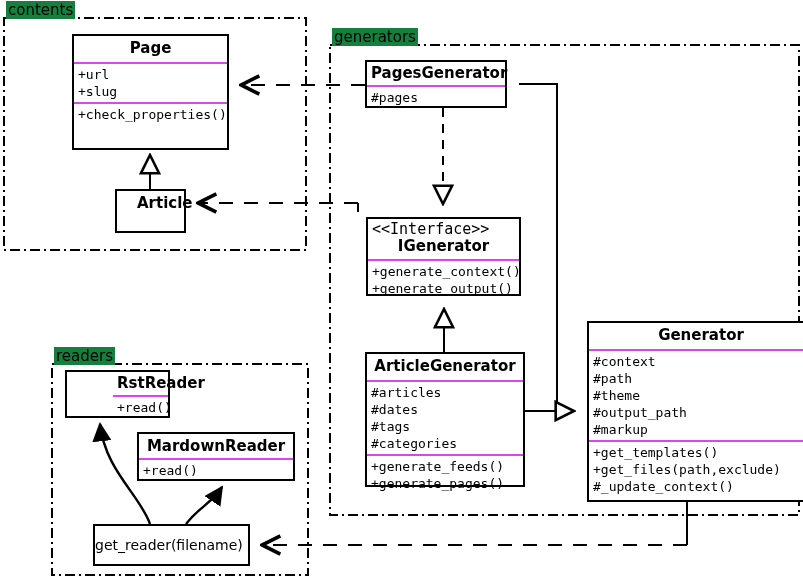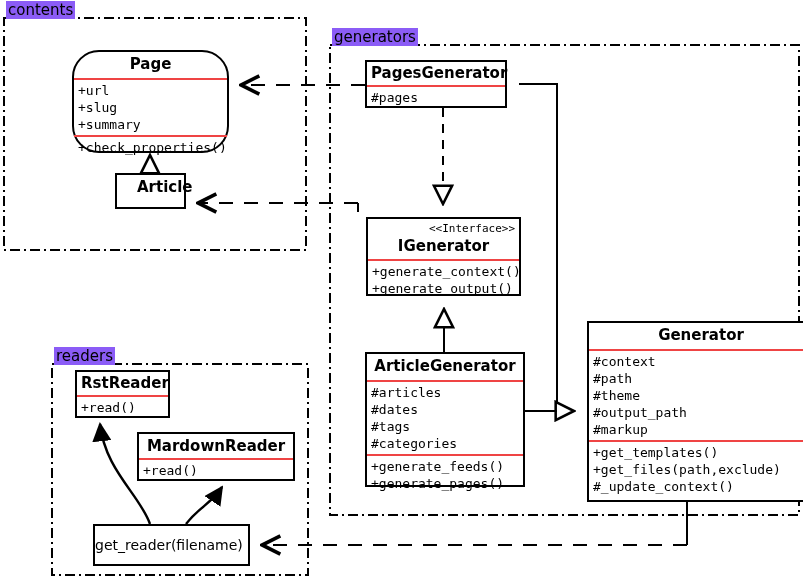--- a/index.html
+++ b/index.html
@@ -8,48 +8,48 @@
     width:803px;height:579px;position:relative;overflow:hidden;
   }
   #stage{position:absolute;left:0;top:0;width:803px;height:579px;}
   svg.layer{position:absolute;left:0;top:0;width:803px;height:579px;}
 
   
   .pkg-label{
     position:absolute;
     font-family:"DejaVu Sans", sans-serif;
     font-size:15px;color:#000;white-space:nowrap;
-    background:#8b5cf6;padding:0 2px;z-index:6;
+    background:#15803d;padding:0 2px;z-index:6;
   }
 
   
   .cls{
     position:absolute;
     background:#ffffff;
     border:2px solid #000;
     box-sizing:border-box;
     z-index:5;
   }
   .cls .sec{
     box-sizing:border-box;
     padding:2px 3px 2px 4px;
   }
-  .cls .sec + .sec{border-top:2px solid #ef4444;}
+  .cls .sec + .sec{border-top:2px solid #d946ef;}
   .cls .name{
     text-align:center;
     font-weight:bold;
     font-size:15px;
     font-family:"DejaVu Sans", sans-serif;
     line-height:19px;
     padding:3px 4px 4px 4px;
   }
   .cls .stereo{
-    text-align:right;
+    text-align:left;
     font-weight:normal;
-    font-size:11px;
+    font-size:15px;
     font-family:"DejaVu Sans Mono", monospace;
     line-height:16px;
   }
   .cls .row{
     font-family:"DejaVu Sans Mono", monospace;
     font-size:13px;
     line-height:17px;
     white-space:nowrap;
     text-align:left;
   }
@@ -126,33 +126,32 @@
 
     <g stroke="#000" stroke-width="2.4" fill="none">
       <path d="M186,524 C200,506 210,505 222,487" marker-end="url(#solidArrowSm)"></path>
     </g>
   </svg>
 
   <div class="pkg-label" style="left:6px;top:1px;">contents</div>
   <div class="pkg-label" style="left:332px;top:28px;">generators</div>
   <div class="pkg-label" style="left:54px;top:347px;">readers</div>
 
-  <div class="cls" style="left:72px;top:50px;width:157px;height:103px;border-radius:27px;">
+  <div class="cls" style="left:72px;top:34px;width:157px;height:116px;">
     <div class="sec name">Page</div>
     <div class="sec">
       <div class="row">+url</div>
       <div class="row">+slug</div>
-      <div class="row">+summary</div>
     </div>
     <div class="sec">
       <div class="row">+check_properties()</div>
     </div>
   </div>
 
-  <div class="cls" style="left:115px;top:173px;width:71px;height:36px;padding-left:16px;">
+  <div class="cls" style="left:115px;top:189px;width:71px;height:44px;padding-left:16px;">
     <div class="sec name" style="padding:1px 4px;line-height:22px;">Article</div>
   </div>
 
   <div class="cls" style="left:365px;top:60px;width:142px;height:48px;">
     <div class="sec name" style="padding:1px 4px;line-height:21px;">PagesGenerator</div>
     <div class="sec">
       <div class="row">#pages</div>
     </div>
   </div>
 
@@ -190,21 +189,21 @@
       <div class="row">#output_path</div>
       <div class="row">#markup</div>
     </div>
     <div class="sec">
       <div class="row">+get_templates()</div>
       <div class="row">+get_files(path,exclude)</div>
       <div class="row">#_update_context()</div>
     </div>
   </div>
 
-  <div class="cls" style="left:75px;top:370px;width:95px;height:48px;">
+  <div class="cls" style="left:65px;top:370px;width:105px;height:48px;padding-left:46px;">
     <div class="sec name" style="padding:1px 4px;line-height:21px;">RstReader</div>
     <div class="sec">
       <div class="row">+read()</div>
     </div>
   </div>
 
   <div class="cls" style="left:137px;top:432px;width:158px;height:49px;">
     <div class="sec name" style="padding:1px 4px;line-height:22px;">MardownReader</div>
     <div class="sec">
       <div class="row">+read()</div>

